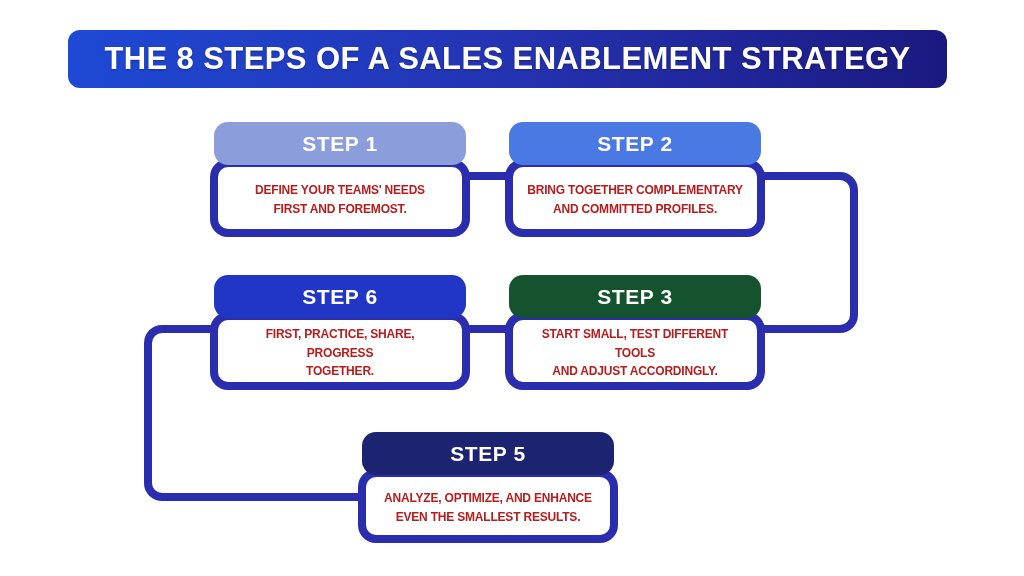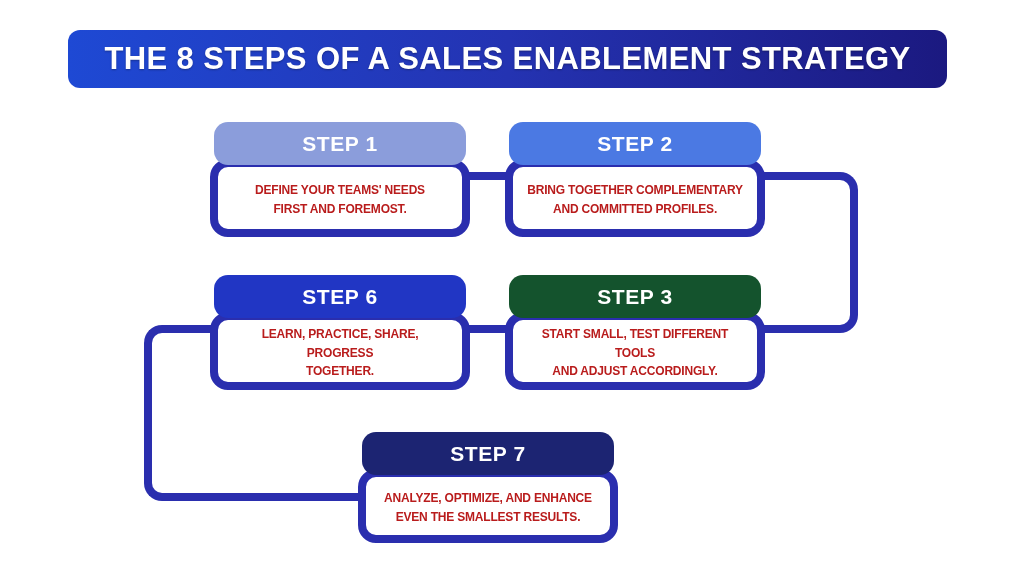--- a/index.html
+++ b/index.html
@@ -140,38 +140,38 @@
       <p class="step-desc">BRING TOGETHER COMPLEMENTARY
 AND COMMITTED PROFILES.</p>
     </div>
   </div>
 
   <div class="card card-4">
     <div class="step-header" style="background: rgb(33, 54, 196);">
       <span>STEP 6</span>
     </div>
     <div class="step-body">
-      <p class="step-desc">LEARN, PRACTICE, SHARE, PROGRESS
+      <p class="step-desc">FIRST, PRACTICE, SHARE, PROGRESS
 TOGETHER.</p>
     </div>
   </div>
 
   <div class="card card-3">
     <div class="step-header" style="background: #14532d;">
       <span>STEP 3</span>
     </div>
     <div class="step-body">
       <p class="step-desc">START SMALL, TEST DIFFERENT TOOLS
 AND ADJUST ACCORDINGLY.</p>
     </div>
   </div>
 
   <div class="card card-5">
     <div class="step-header" style="background: rgb(28, 36, 114);">
-      <span>STEP 7</span>
+      <span>STEP 5</span>
     </div>
     <div class="step-body">
       <p class="step-desc">ANALYZE, OPTIMIZE, AND ENHANCE
 EVEN THE SMALLEST RESULTS.</p>
     </div>
   </div>
 
 </div>
 
 </body></html>

